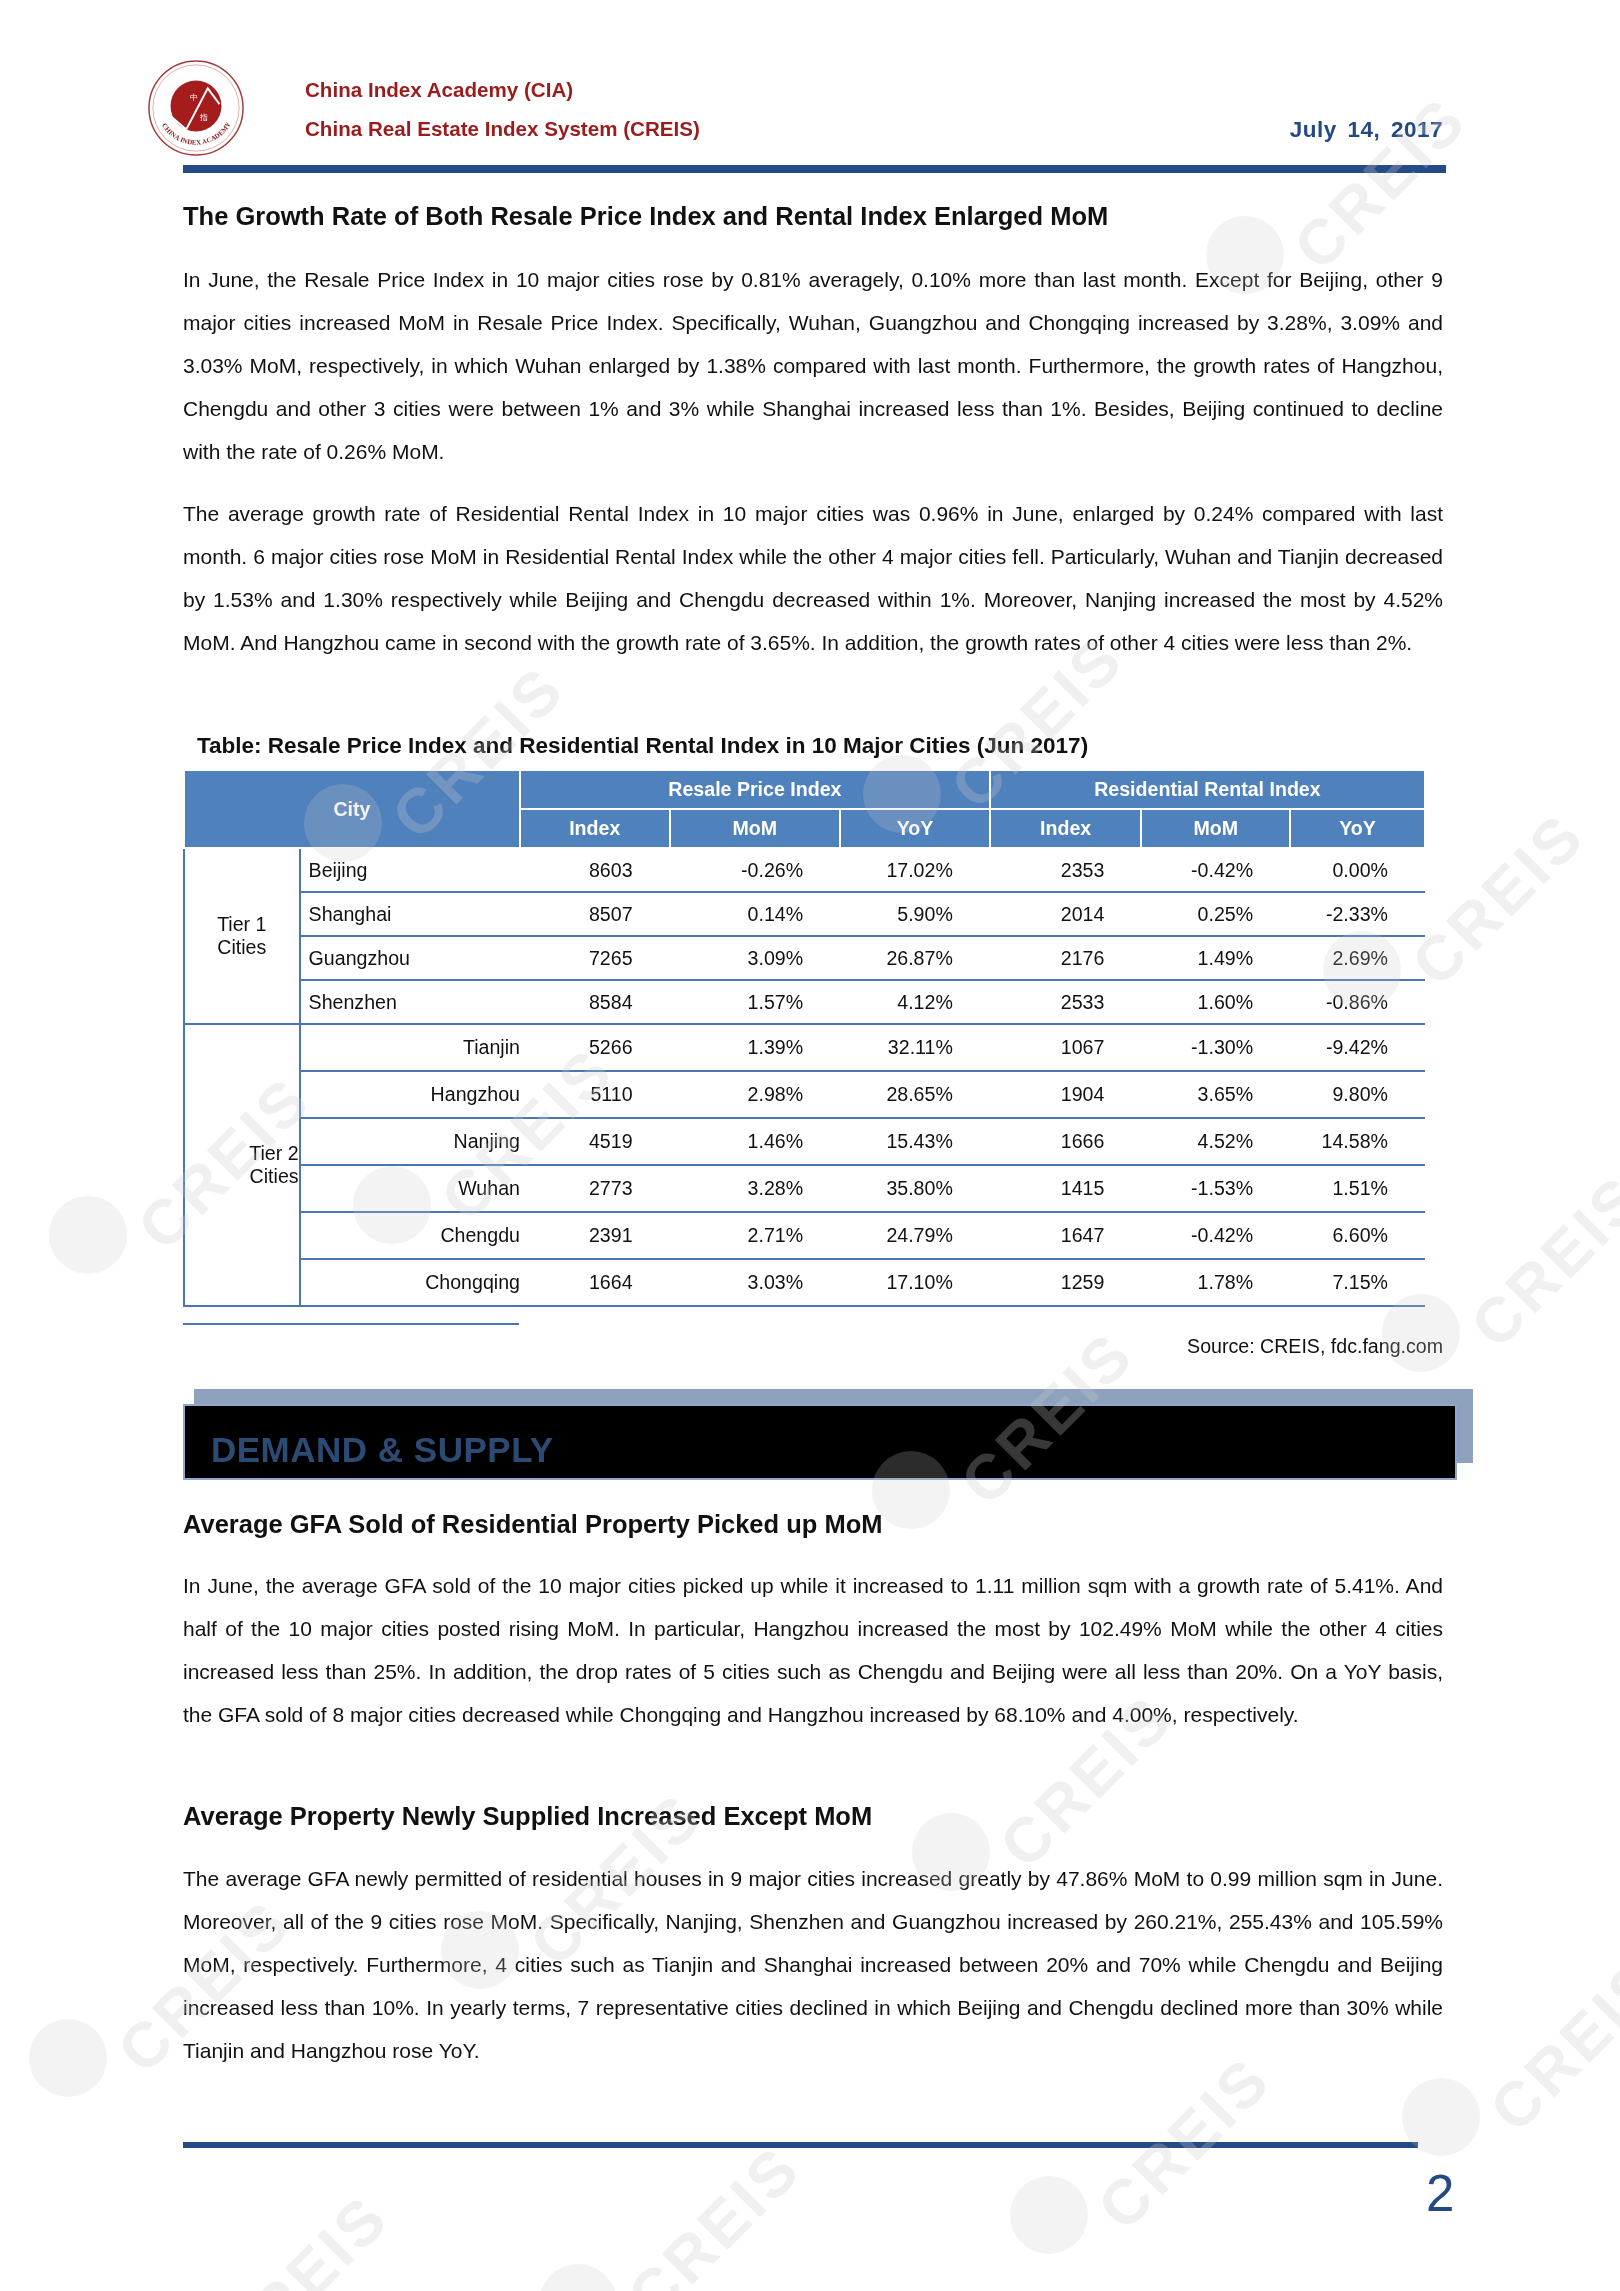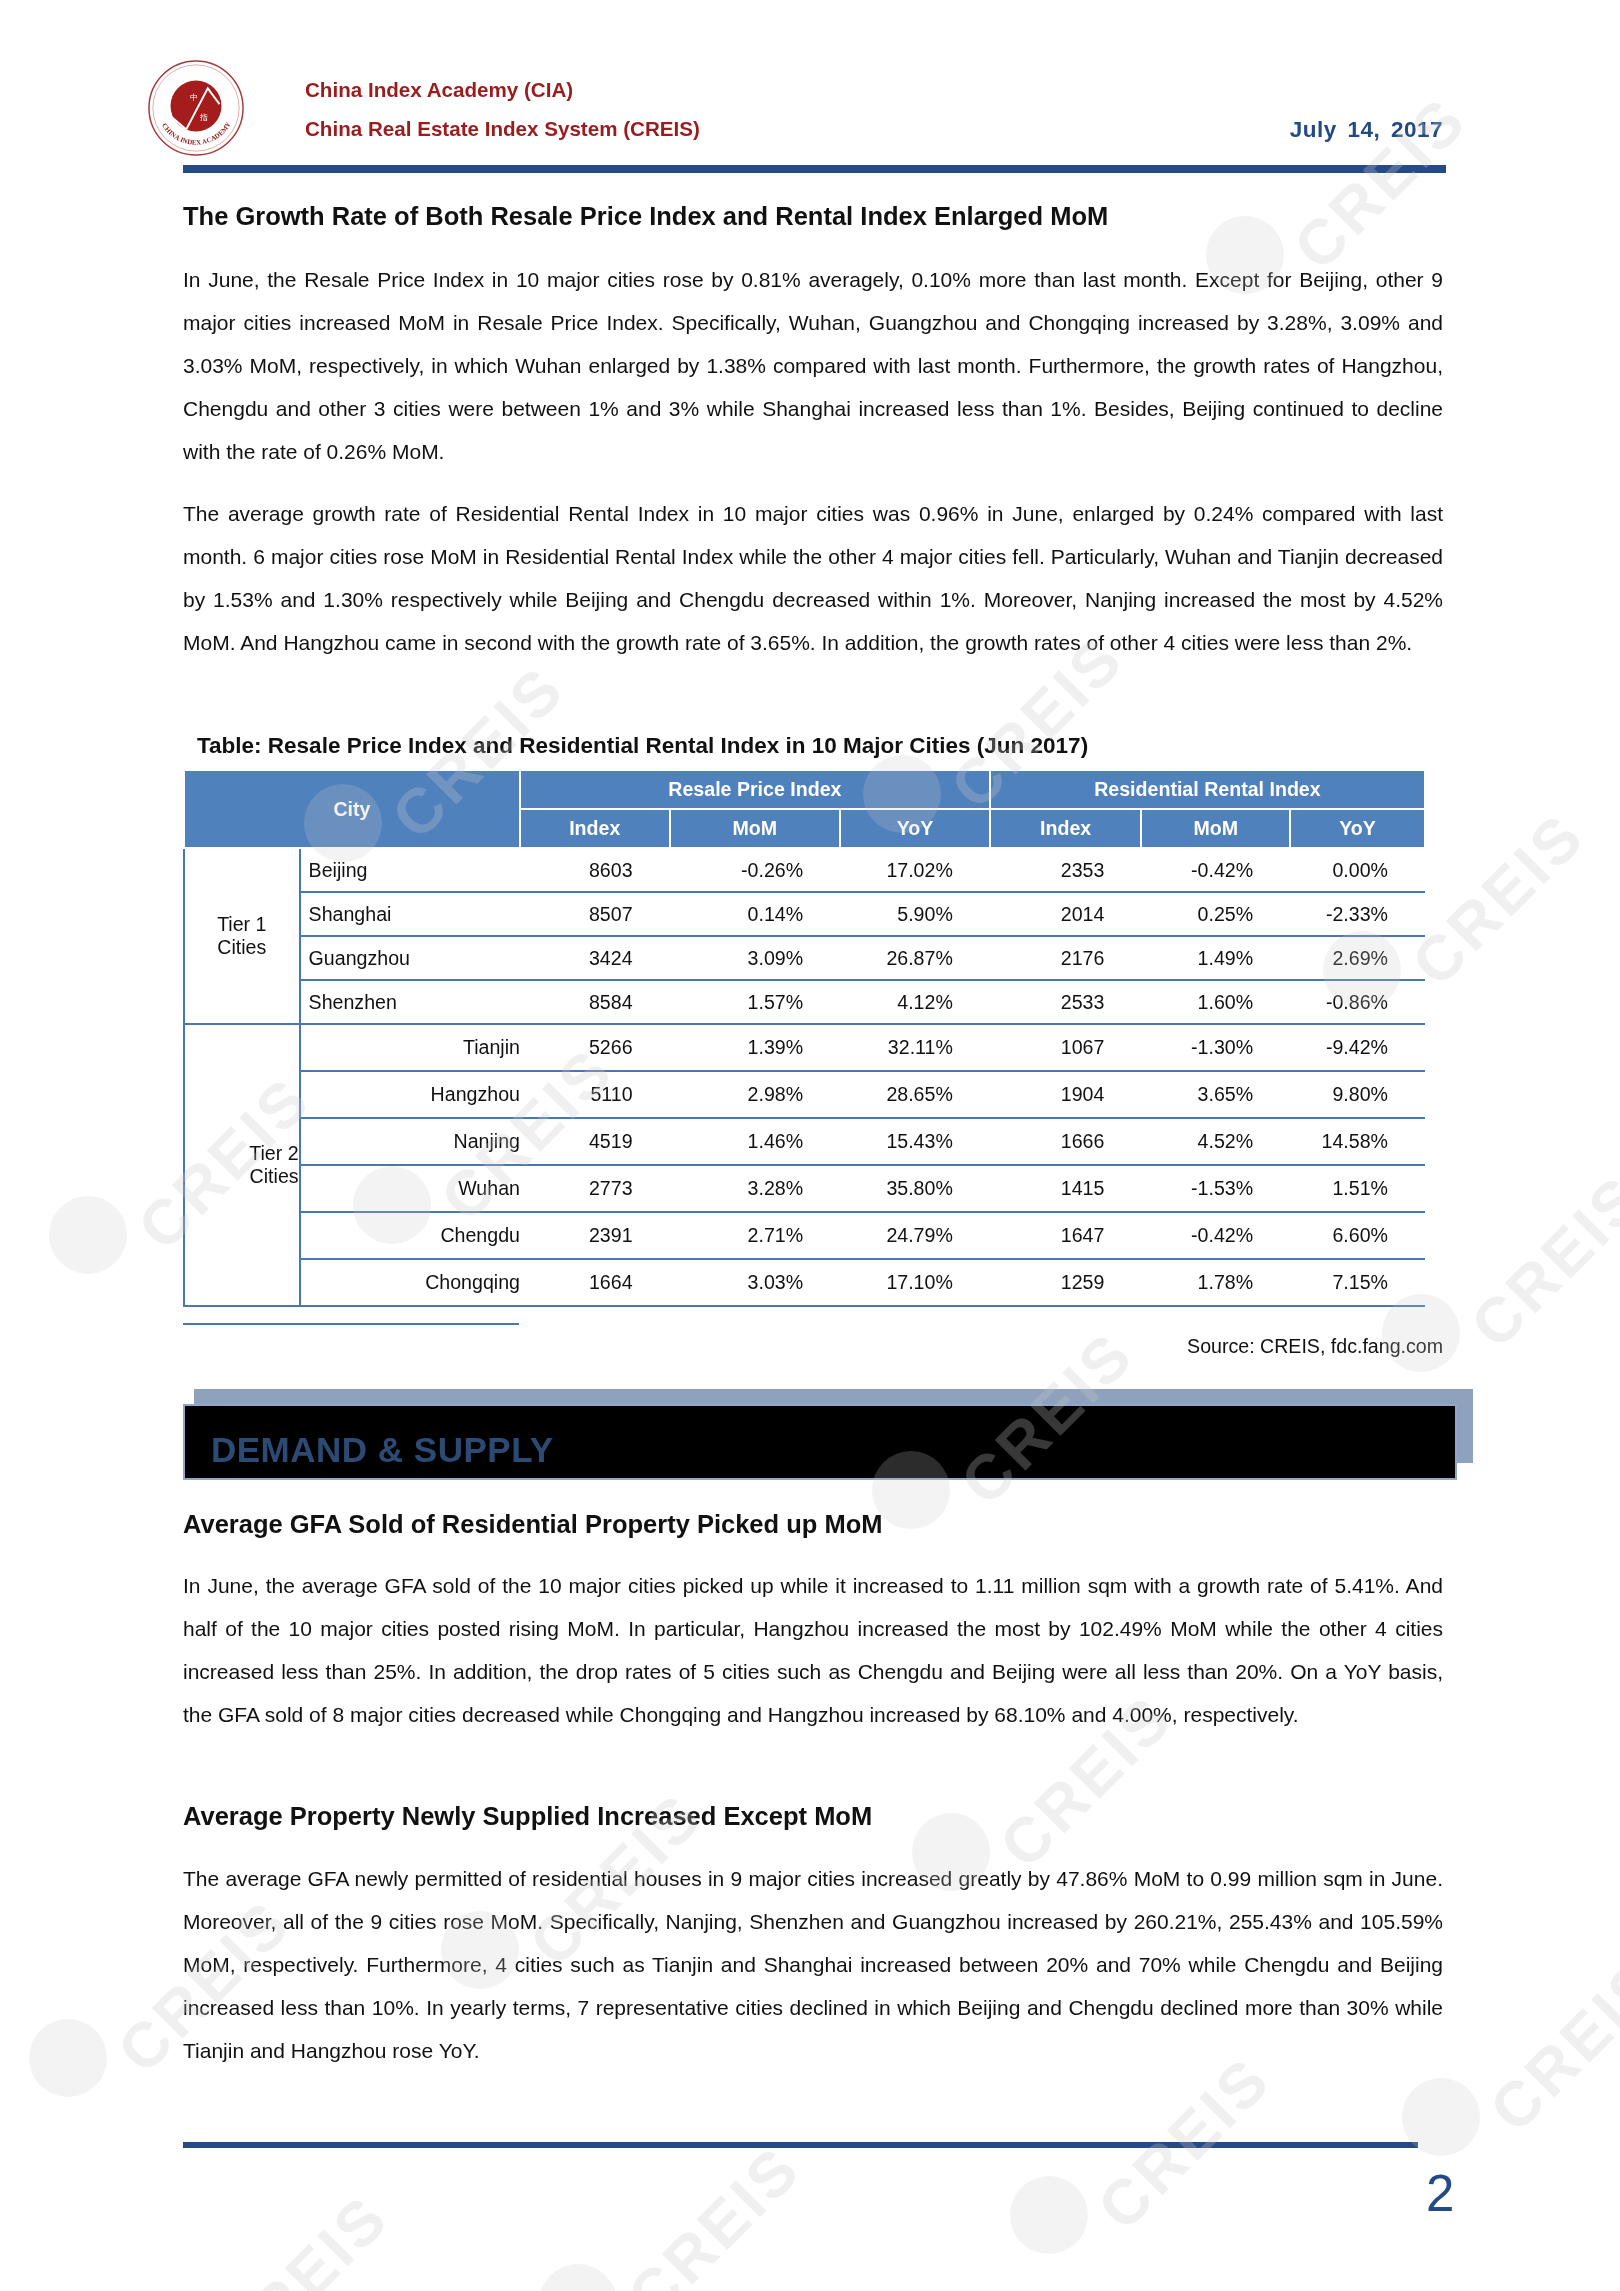--- a/index.html
+++ b/index.html
@@ -117,21 +117,21 @@
         <td class="city">Shanghai</td>
         <td class="num">8507</td>
         <td class="num">0.14%</td>
         <td class="num">5.90%</td>
         <td class="num">2014</td>
         <td class="num">0.25%</td>
         <td class="num">-2.33%</td>
       </tr>
       <tr>
         <td class="city">Guangzhou</td>
-        <td class="num">3424</td>
+        <td class="num">7265</td>
         <td class="num">3.09%</td>
         <td class="num">26.87%</td>
         <td class="num">2176</td>
         <td class="num">1.49%</td>
         <td class="num">2.69%</td>
       </tr>
       <tr>
         <td class="city">Shenzhen</td>
         <td class="num">8584</td>
         <td class="num">1.57%</td>

